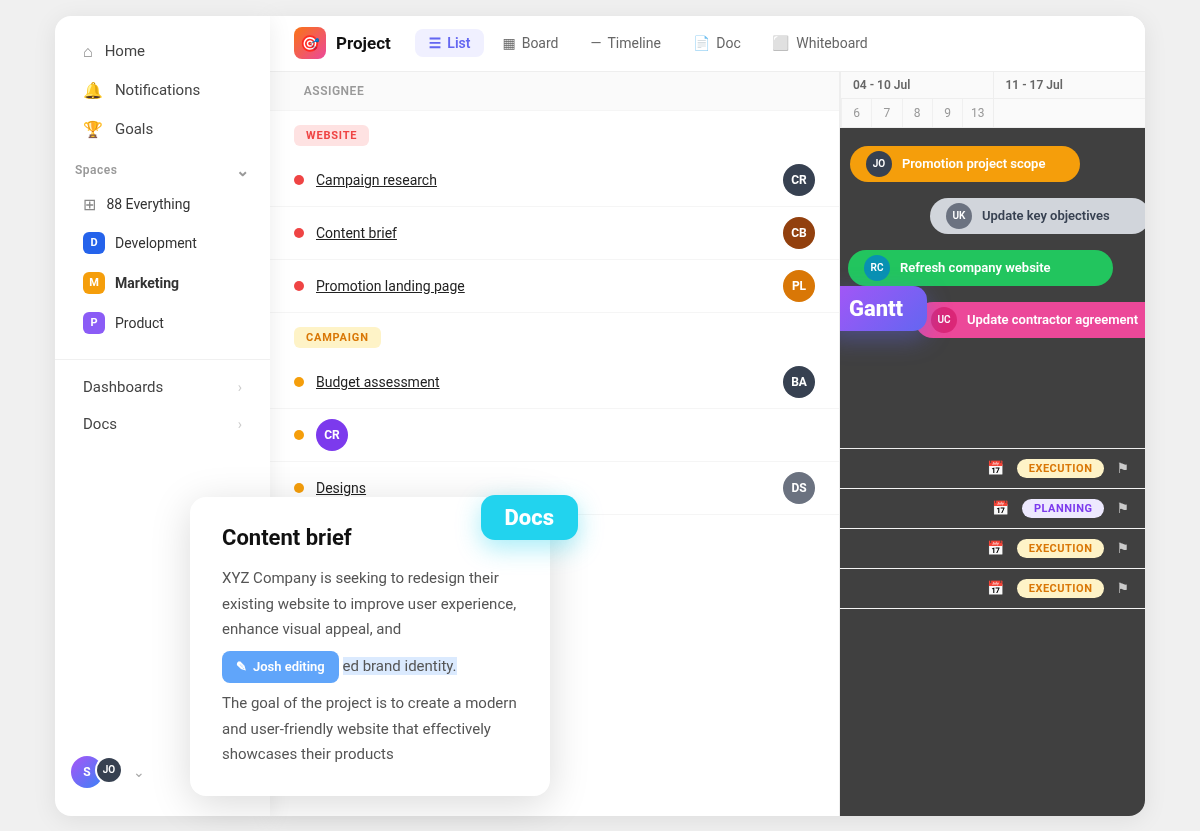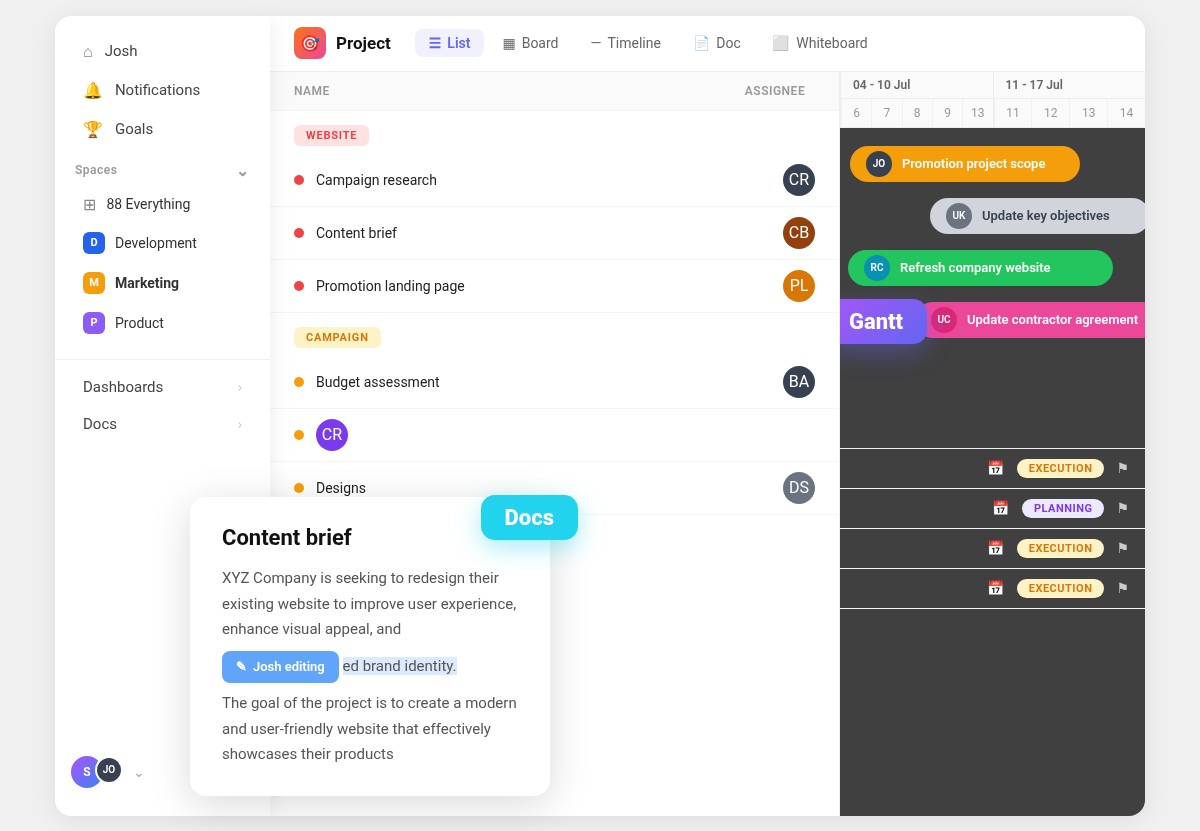--- a/index.html
+++ b/index.html
@@ -224,38 +224,39 @@
       width: 10px;
       height: 10px;
       border-radius: 50%;
       flex-shrink: 0;
     }
 
     .task-name {
       flex: 1;
       font-size: 14px;
       color: #222;
+      text-decoration: underline;
     }
 
     .assignee-avatar {
       width: 32px;
       height: 32px;
       border-radius: 50%;
       overflow: hidden;
       flex-shrink: 0;
     }
 
     .assignee-avatar-inner {
       width: 100%;
       height: 100%;
       display: flex;
       align-items: center;
       justify-content: center;
-      font-size: 16px;
-      font-weight: 400;
+      font-size: 12px;
+      font-weight: 700;
       color: #fff;
     }
 
     
     .gantt-panel {
       flex: 1;
       overflow: hidden;
       position: relative;
       background: #404040;
     }
@@ -417,21 +418,21 @@
     .av-gray { background: #6b7280; }
   </style>
 </head>
 <body>
 
 <div class="main-container">
   <div class="sidebar">
 
     <div class="sidebar-nav-item">
       <span class="icon">⌂</span>
-      <span>Josh</span>
+      <span>Home</span>
     </div>
     <div class="sidebar-nav-item">
       <span class="icon">🔔</span>
       <span>Notifications</span>
     </div>
     <div class="sidebar-nav-item">
       <span class="icon">🏆</span>
       <span>Goals</span>
     </div>
 
@@ -506,21 +507,20 @@
         <span>⬜</span>
         <span>Whiteboard</span>
       </div>
     </div>
 
     <div class="main-content">
 
       <div class="task-list-panel">
 
         <div class="task-header-row">
-          <span class="task-header-name">NAME</span>
           <span class="task-header-assignee">ASSIGNEE</span>
         </div>
 
         <div class="section-label-row">
           <span class="section-badge" style="background:#fee2e2;color:#ef4444;">WEBSITE</span>
         </div>
 
         <div class="task-row">
           <div class="task-dot" style="background:#ef4444;"></div>
           <span class="task-name">Campaign research</span>
@@ -577,26 +577,20 @@
             <div class="gantt-days">
               <div class="gantt-day">6</div>
               <div class="gantt-day">7</div>
               <div class="gantt-day">8</div>
               <div class="gantt-day">9</div>
               <div class="gantt-day">13</div>
             </div>
           </div>
           <div class="gantt-week-block">
             <div class="gantt-week-label">11 - 17 Jul</div>
-            <div class="gantt-days">
-              <div class="gantt-day">11</div>
-              <div class="gantt-day">12</div>
-              <div class="gantt-day">13</div>
-              <div class="gantt-day">14</div>
-            </div>
           </div>
         </div>
 
         <div class="gantt-body" style="height:320px;position:relative;padding:12px 0;">
 
           <div class="gantt-bar" style="background:#f59e0b;top:18px;left:10px;width:230px;">
             <div class="gantt-bar-avatar av-dark" style="display:flex;align-items:center;justify-content:center;font-size:10px;color:#fff;font-weight:600;border-radius:50%;width:26px;height:26px;">JO</div>
             <span>Promotion project scope</span>
           </div>
 
@@ -608,21 +602,21 @@
           <div class="gantt-bar" style="background:#22c55e;top:122px;left:8px;width:265px;">
             <div class="gantt-bar-avatar av-teal" style="display:flex;align-items:center;justify-content:center;font-size:10px;color:#fff;font-weight:600;border-radius:50%;width:26px;height:26px;">RC</div>
             <span>Refresh company website</span>
           </div>
 
           <div class="gantt-bar" style="background:#ec4899;top:174px;left:75px;width:260px;">
             <div class="gantt-bar-avatar av-pink" style="display:flex;align-items:center;justify-content:center;font-size:10px;color:#fff;font-weight:600;border-radius:50%;width:26px;height:26px;">UC</div>
             <span>Update contractor agreement</span>
           </div>
 
-          <div class="gantt-label-button" style="top:171px;left:-15px;">Gantt</div>
+          <div class="gantt-label-button" style="top:158px;left:-15px;">Gantt</div>
         </div>
 
         <div style="border-top:1px solid #eee;">
           <div class="right-row">
             <div style="flex:1;"></div>
             <span style="color:#ccc;font-size:14px;">📅</span>
             <span class="status-badge" style="background:#fef3c7;color:#d97706;">EXECUTION</span>
             <span class="flag-icon">⚑</span>
           </div>
           <div class="right-row">

